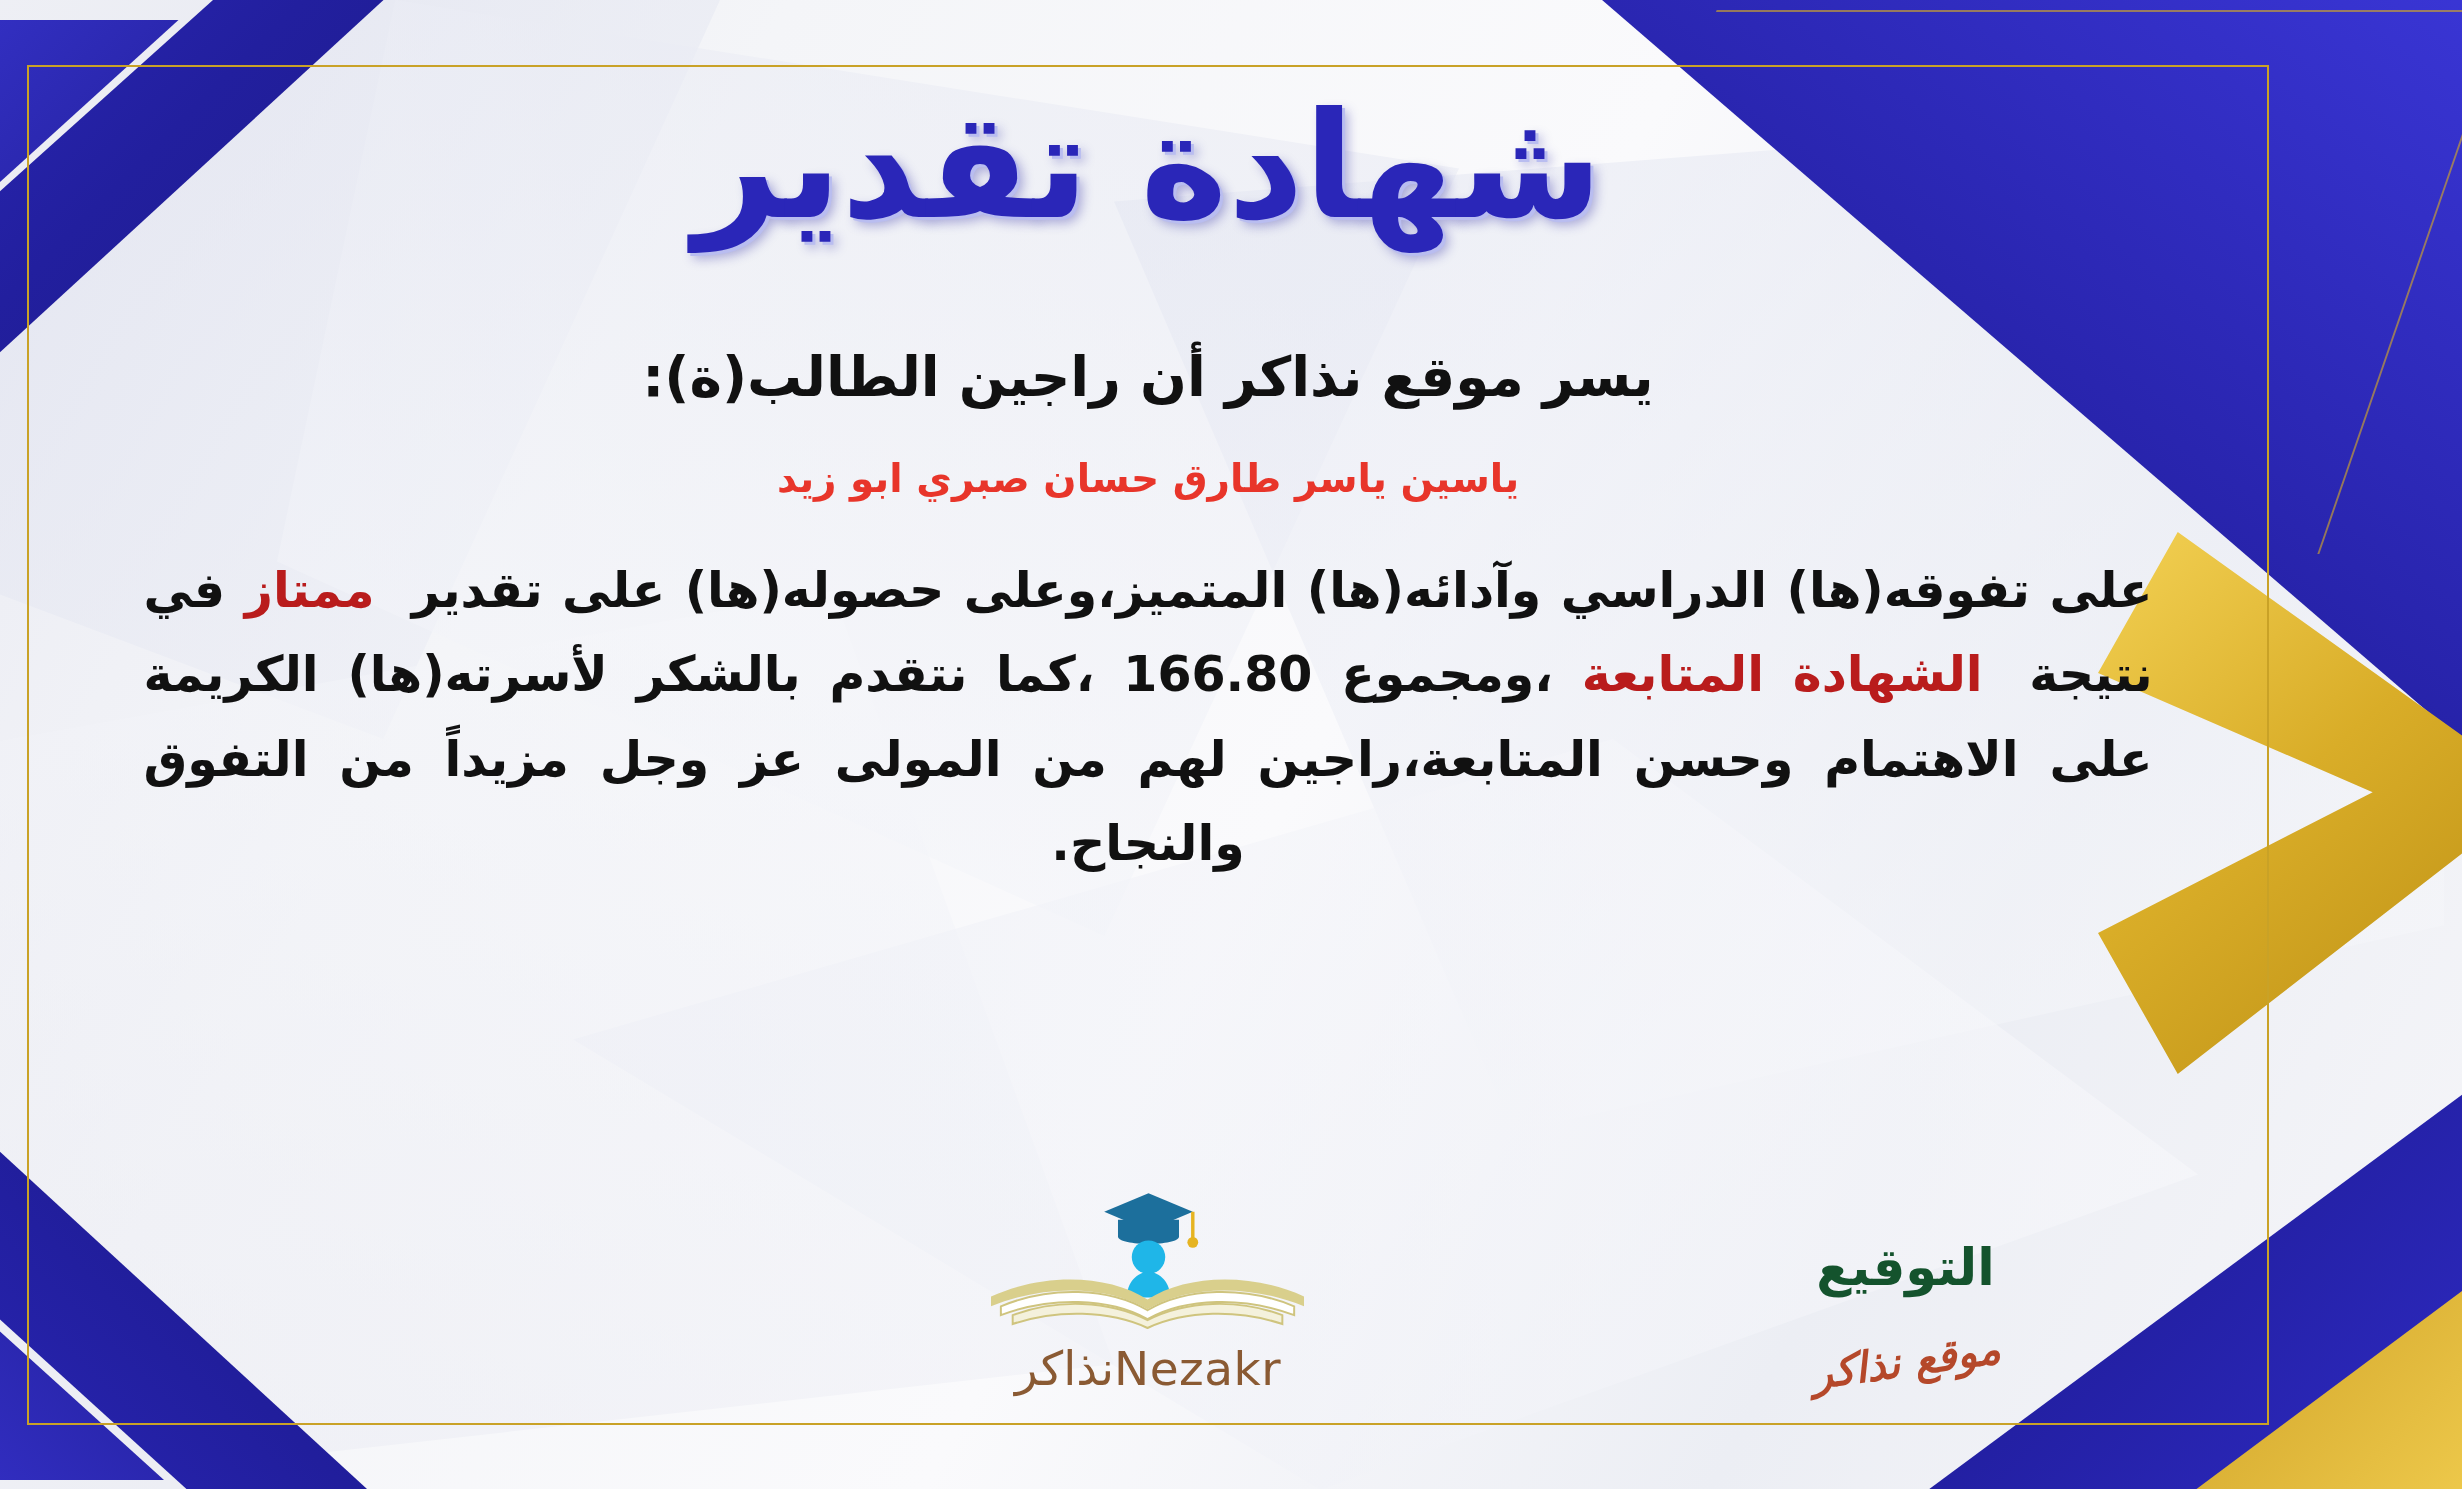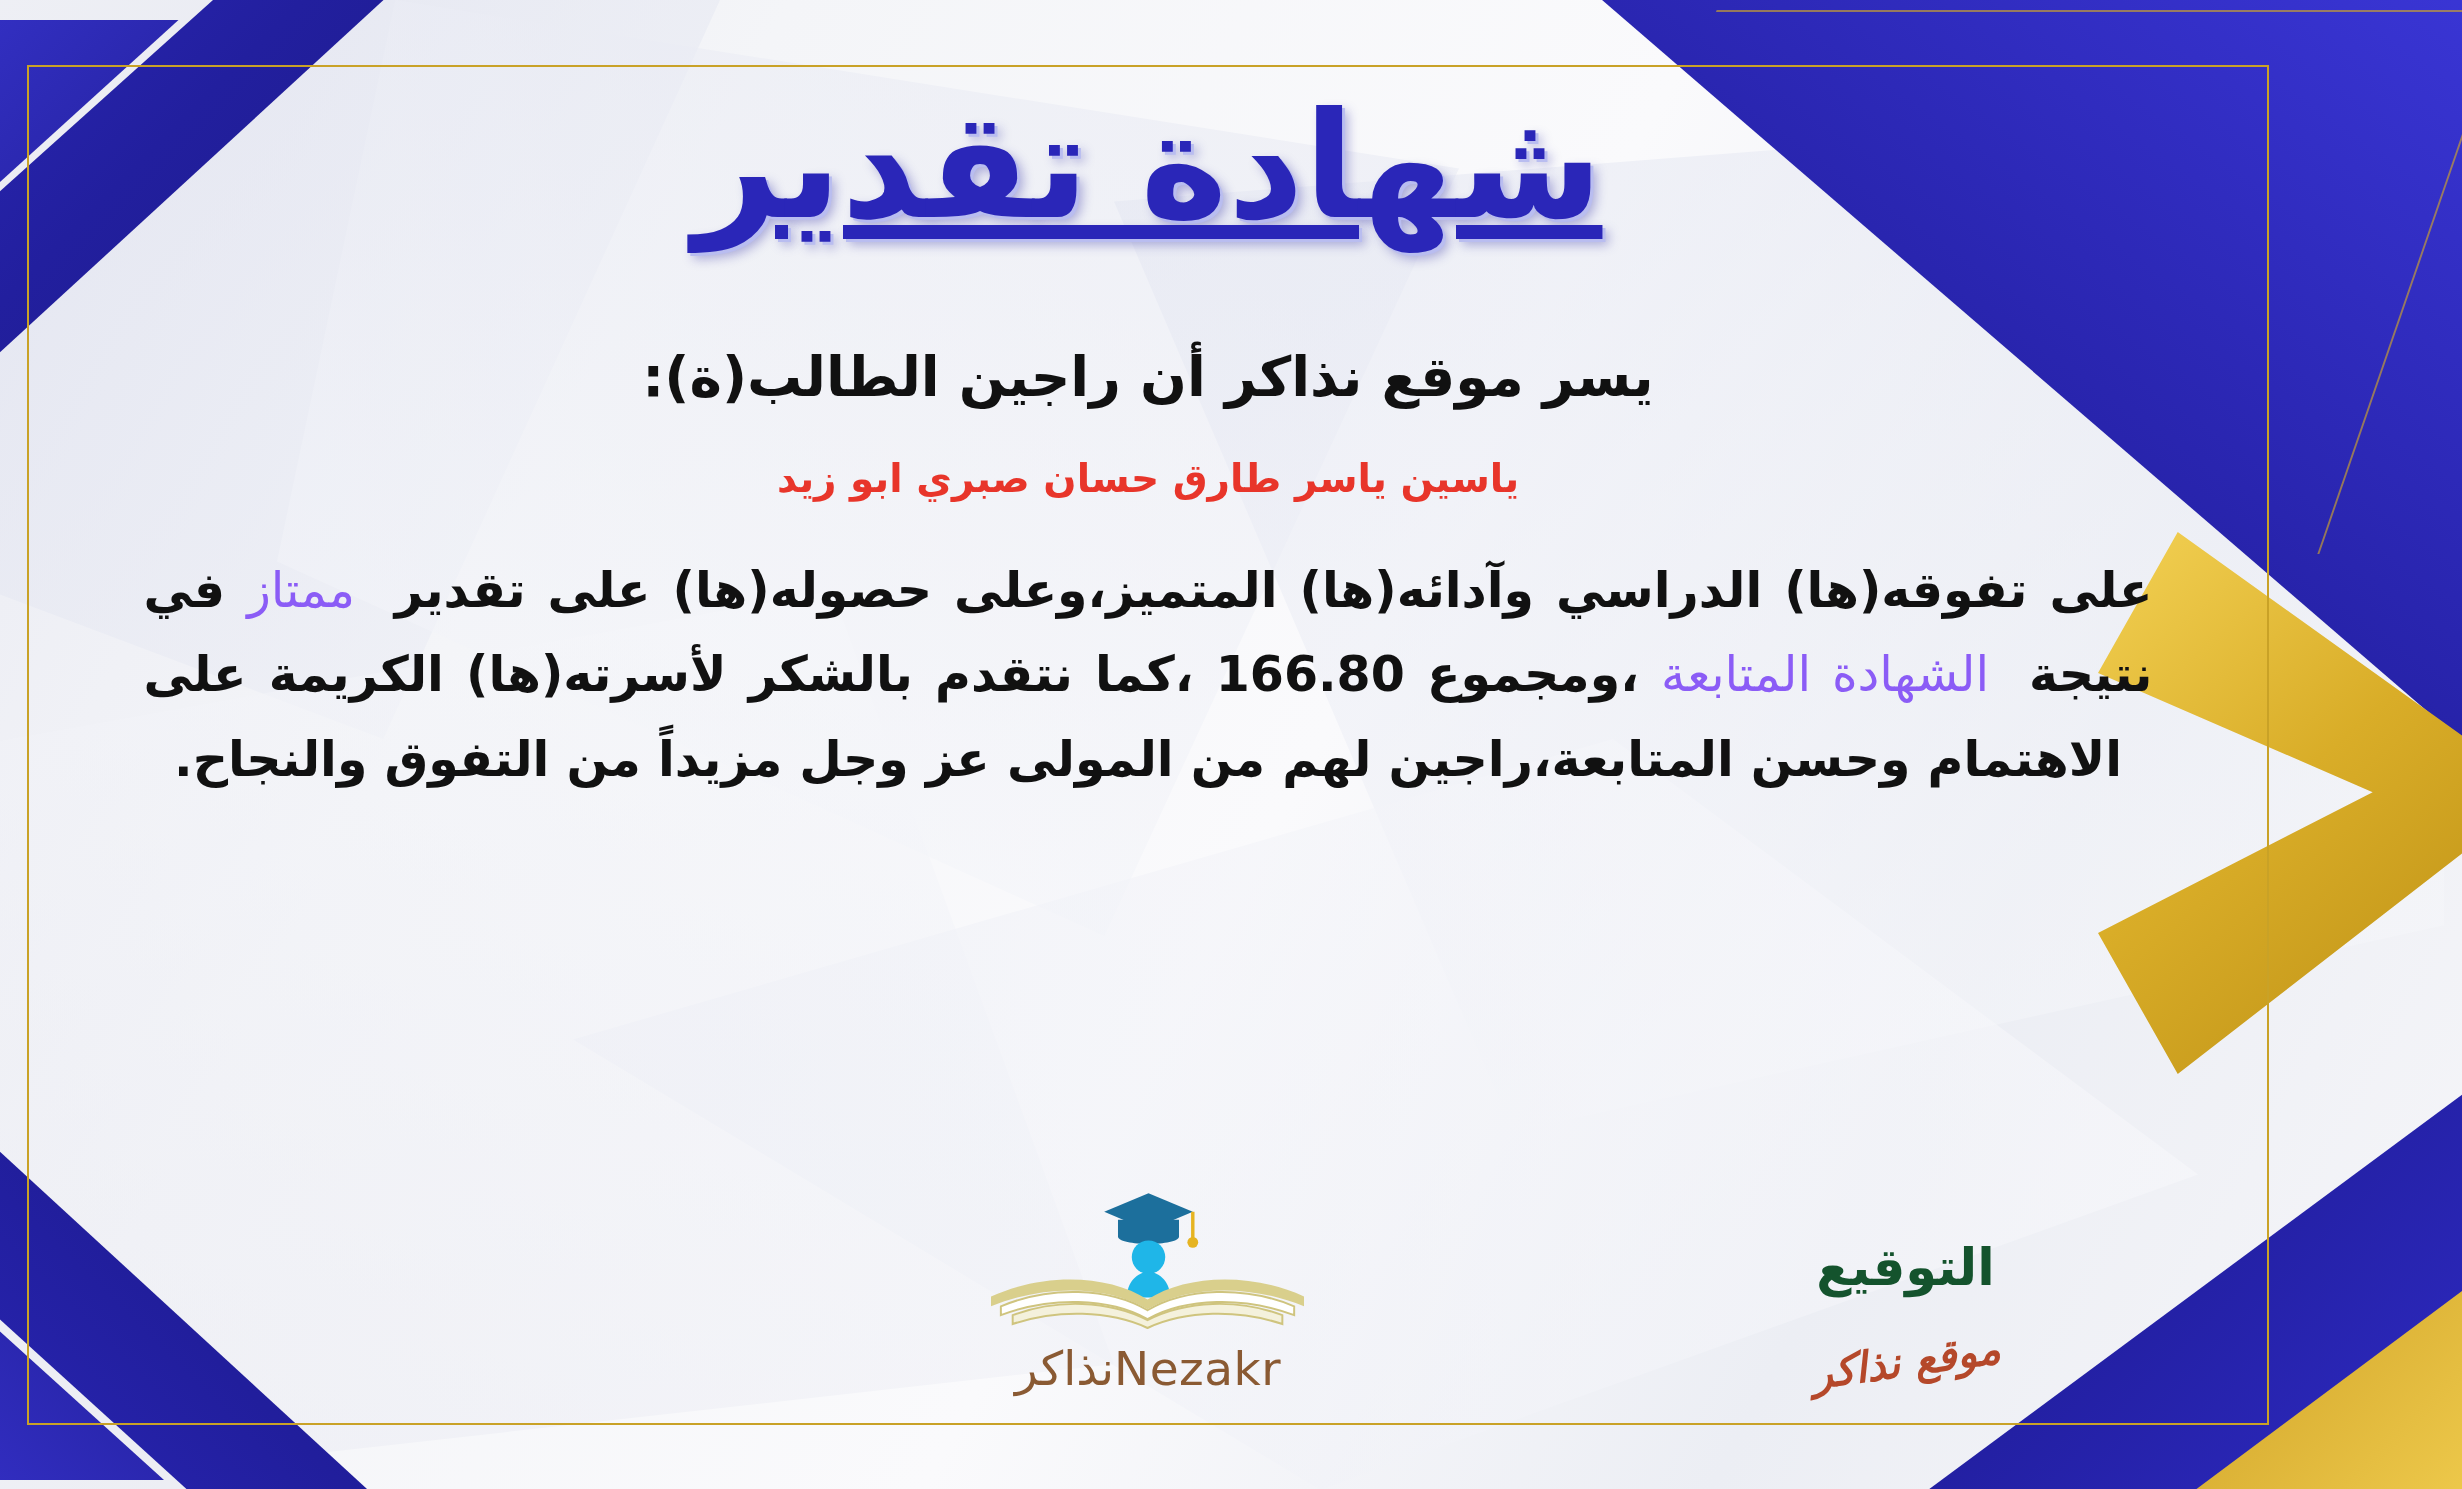--- a/index.html
+++ b/index.html
@@ -196,21 +196,20 @@
     font-weight: bold;
     color: #2a26b8;
     letter-spacing: -3px;
     line-height: 1.25;
     text-shadow:
        3px 3px 0 #b9bdf0,
       5.9px 5.9px 10.8px rgba(40,36,160,.35);
     margin: 0;
     padding: 0 0 19.7px 0;
     text-align: center;
-    text-decoration: underline;
   }
 
   .body-block {
     width: 2068px;
     margin: 0 auto;
     text-align: center;
     color: #111111;
   }
 
   .line-greeting {
@@ -234,22 +233,22 @@
     line-height: 1.72;
     font-weight: 600;
     color: #111;
     margin-top: 41px;
     text-align: justify;
     text-align-last: center;
     padding: 0 29.5px;
   }
 
   .hl-red {
-    color: #8b5cf6;
-    font-weight: 400;
+    color: #b91c1c;
+    font-weight: 700;
   }
   .hl-red.spaced-before { margin-inline-start: 17.7px; }
 
   
   .footer {
     position: absolute;
     left: 0;
     right: 0;
     bottom: 94px;
     height: 325px;

